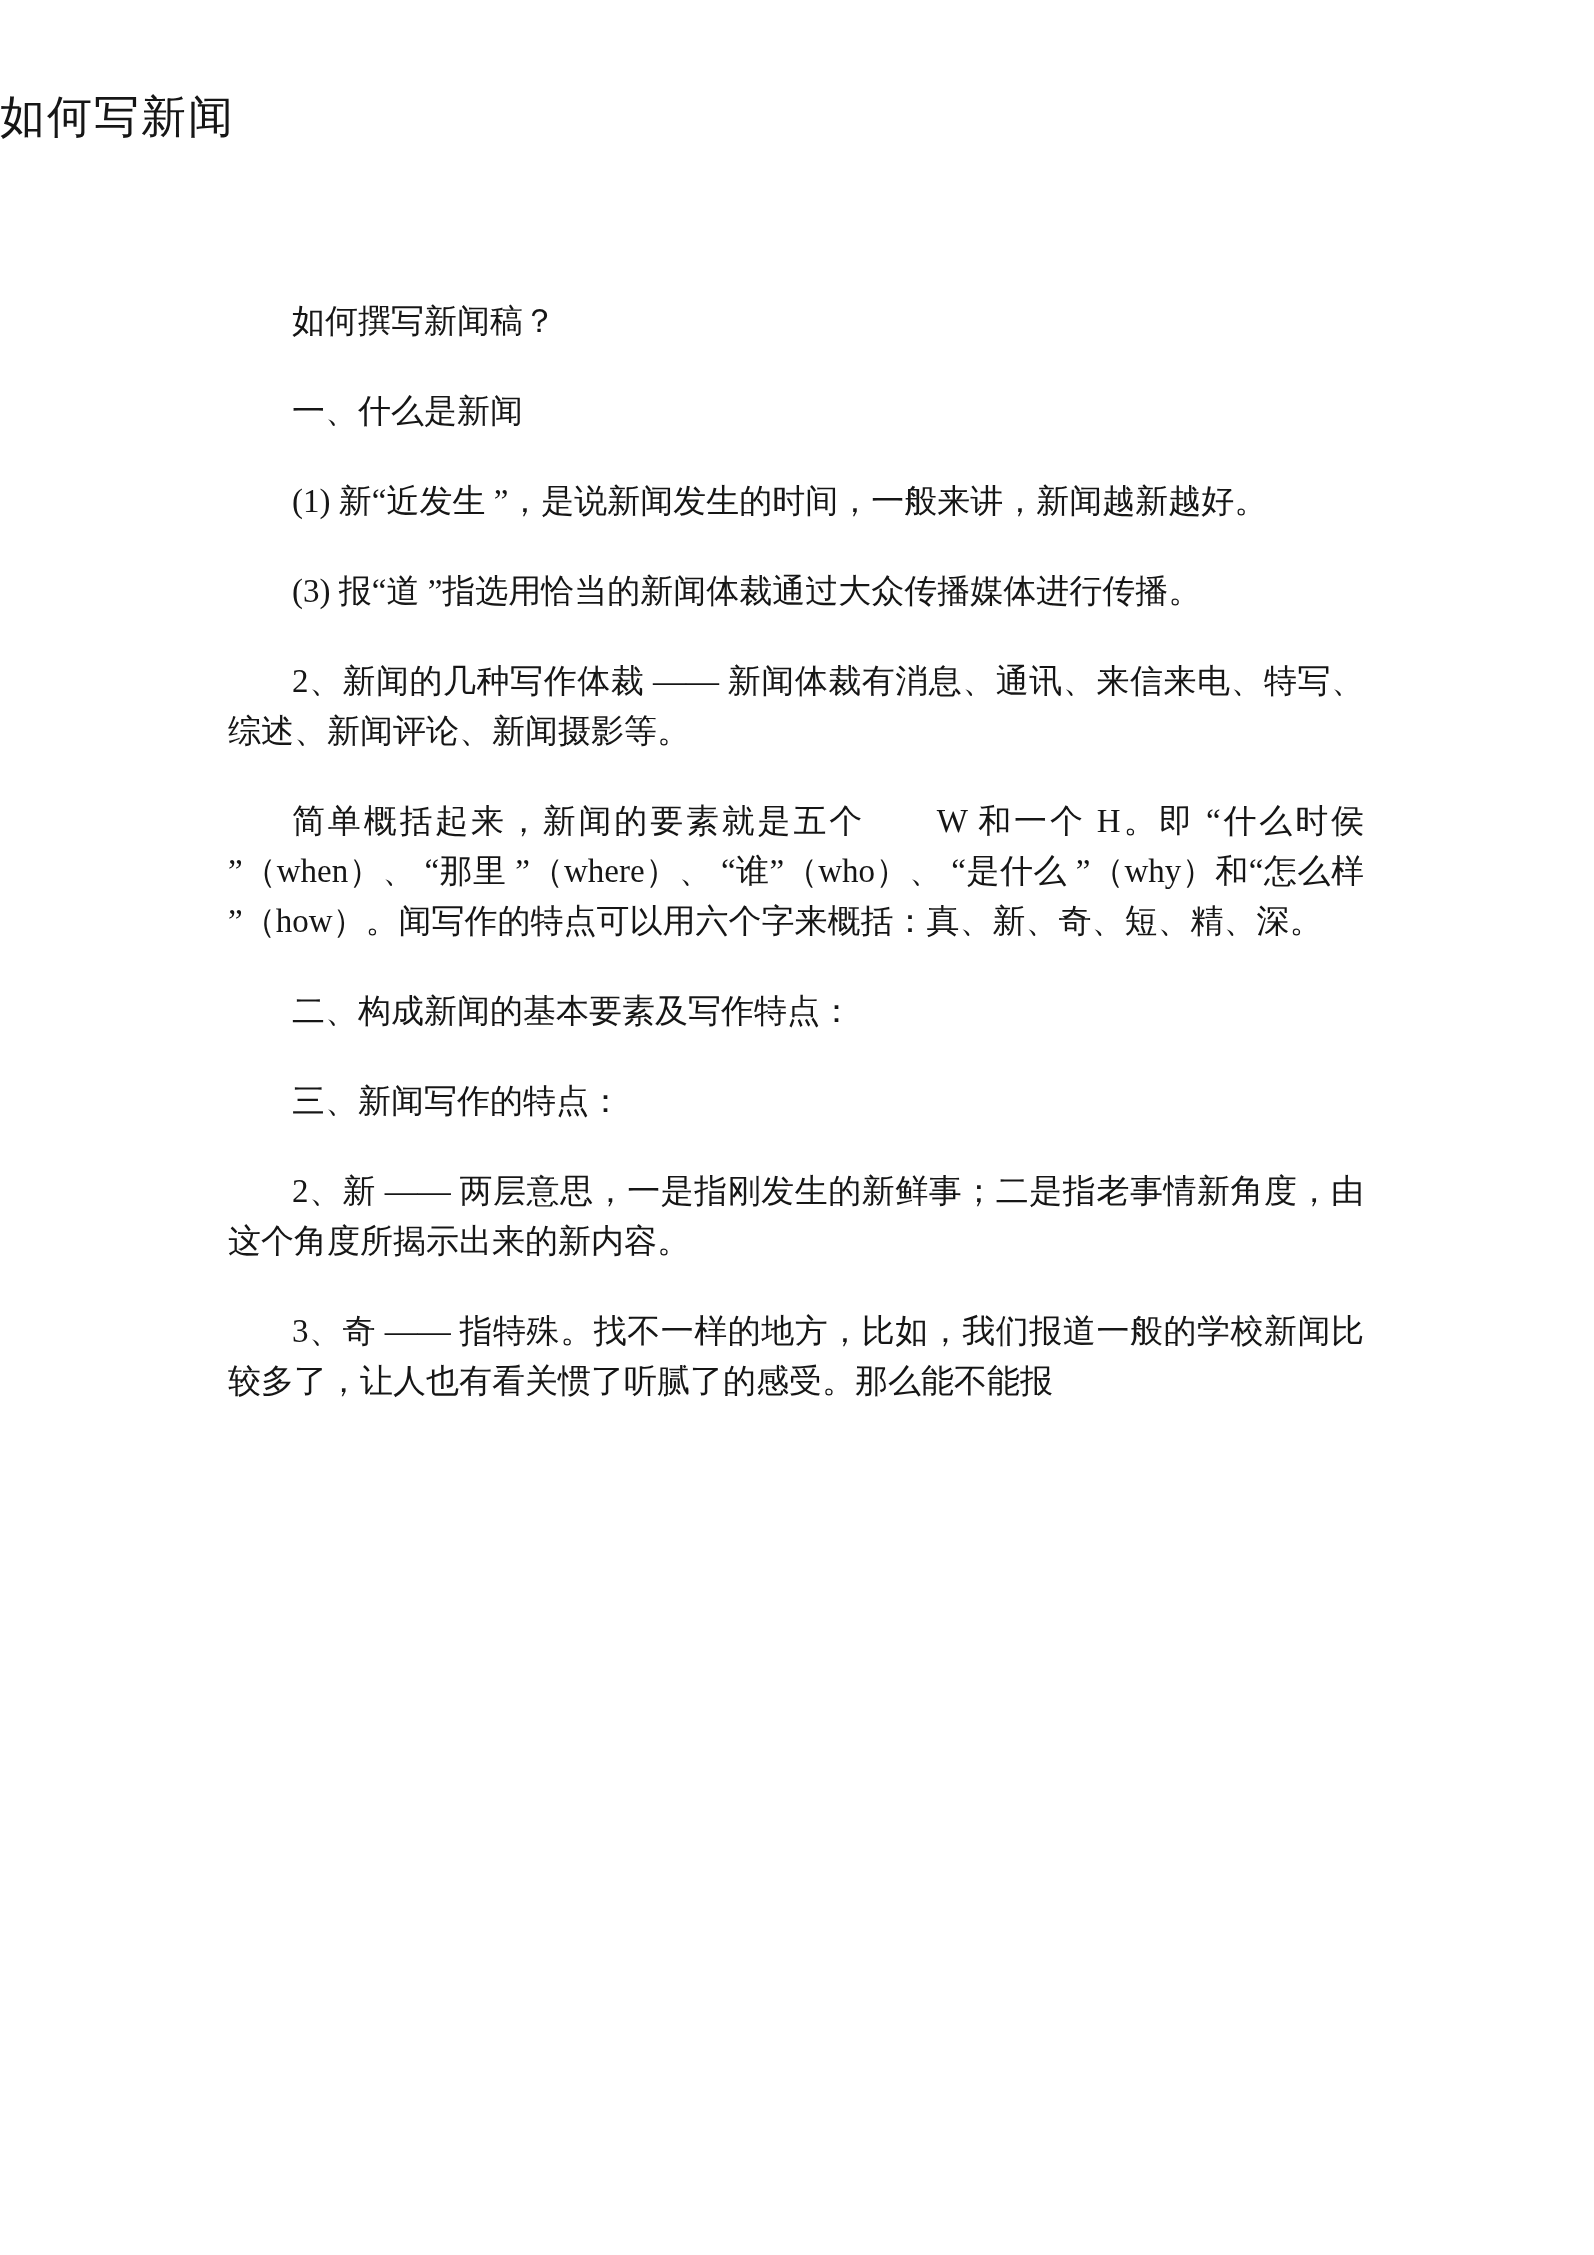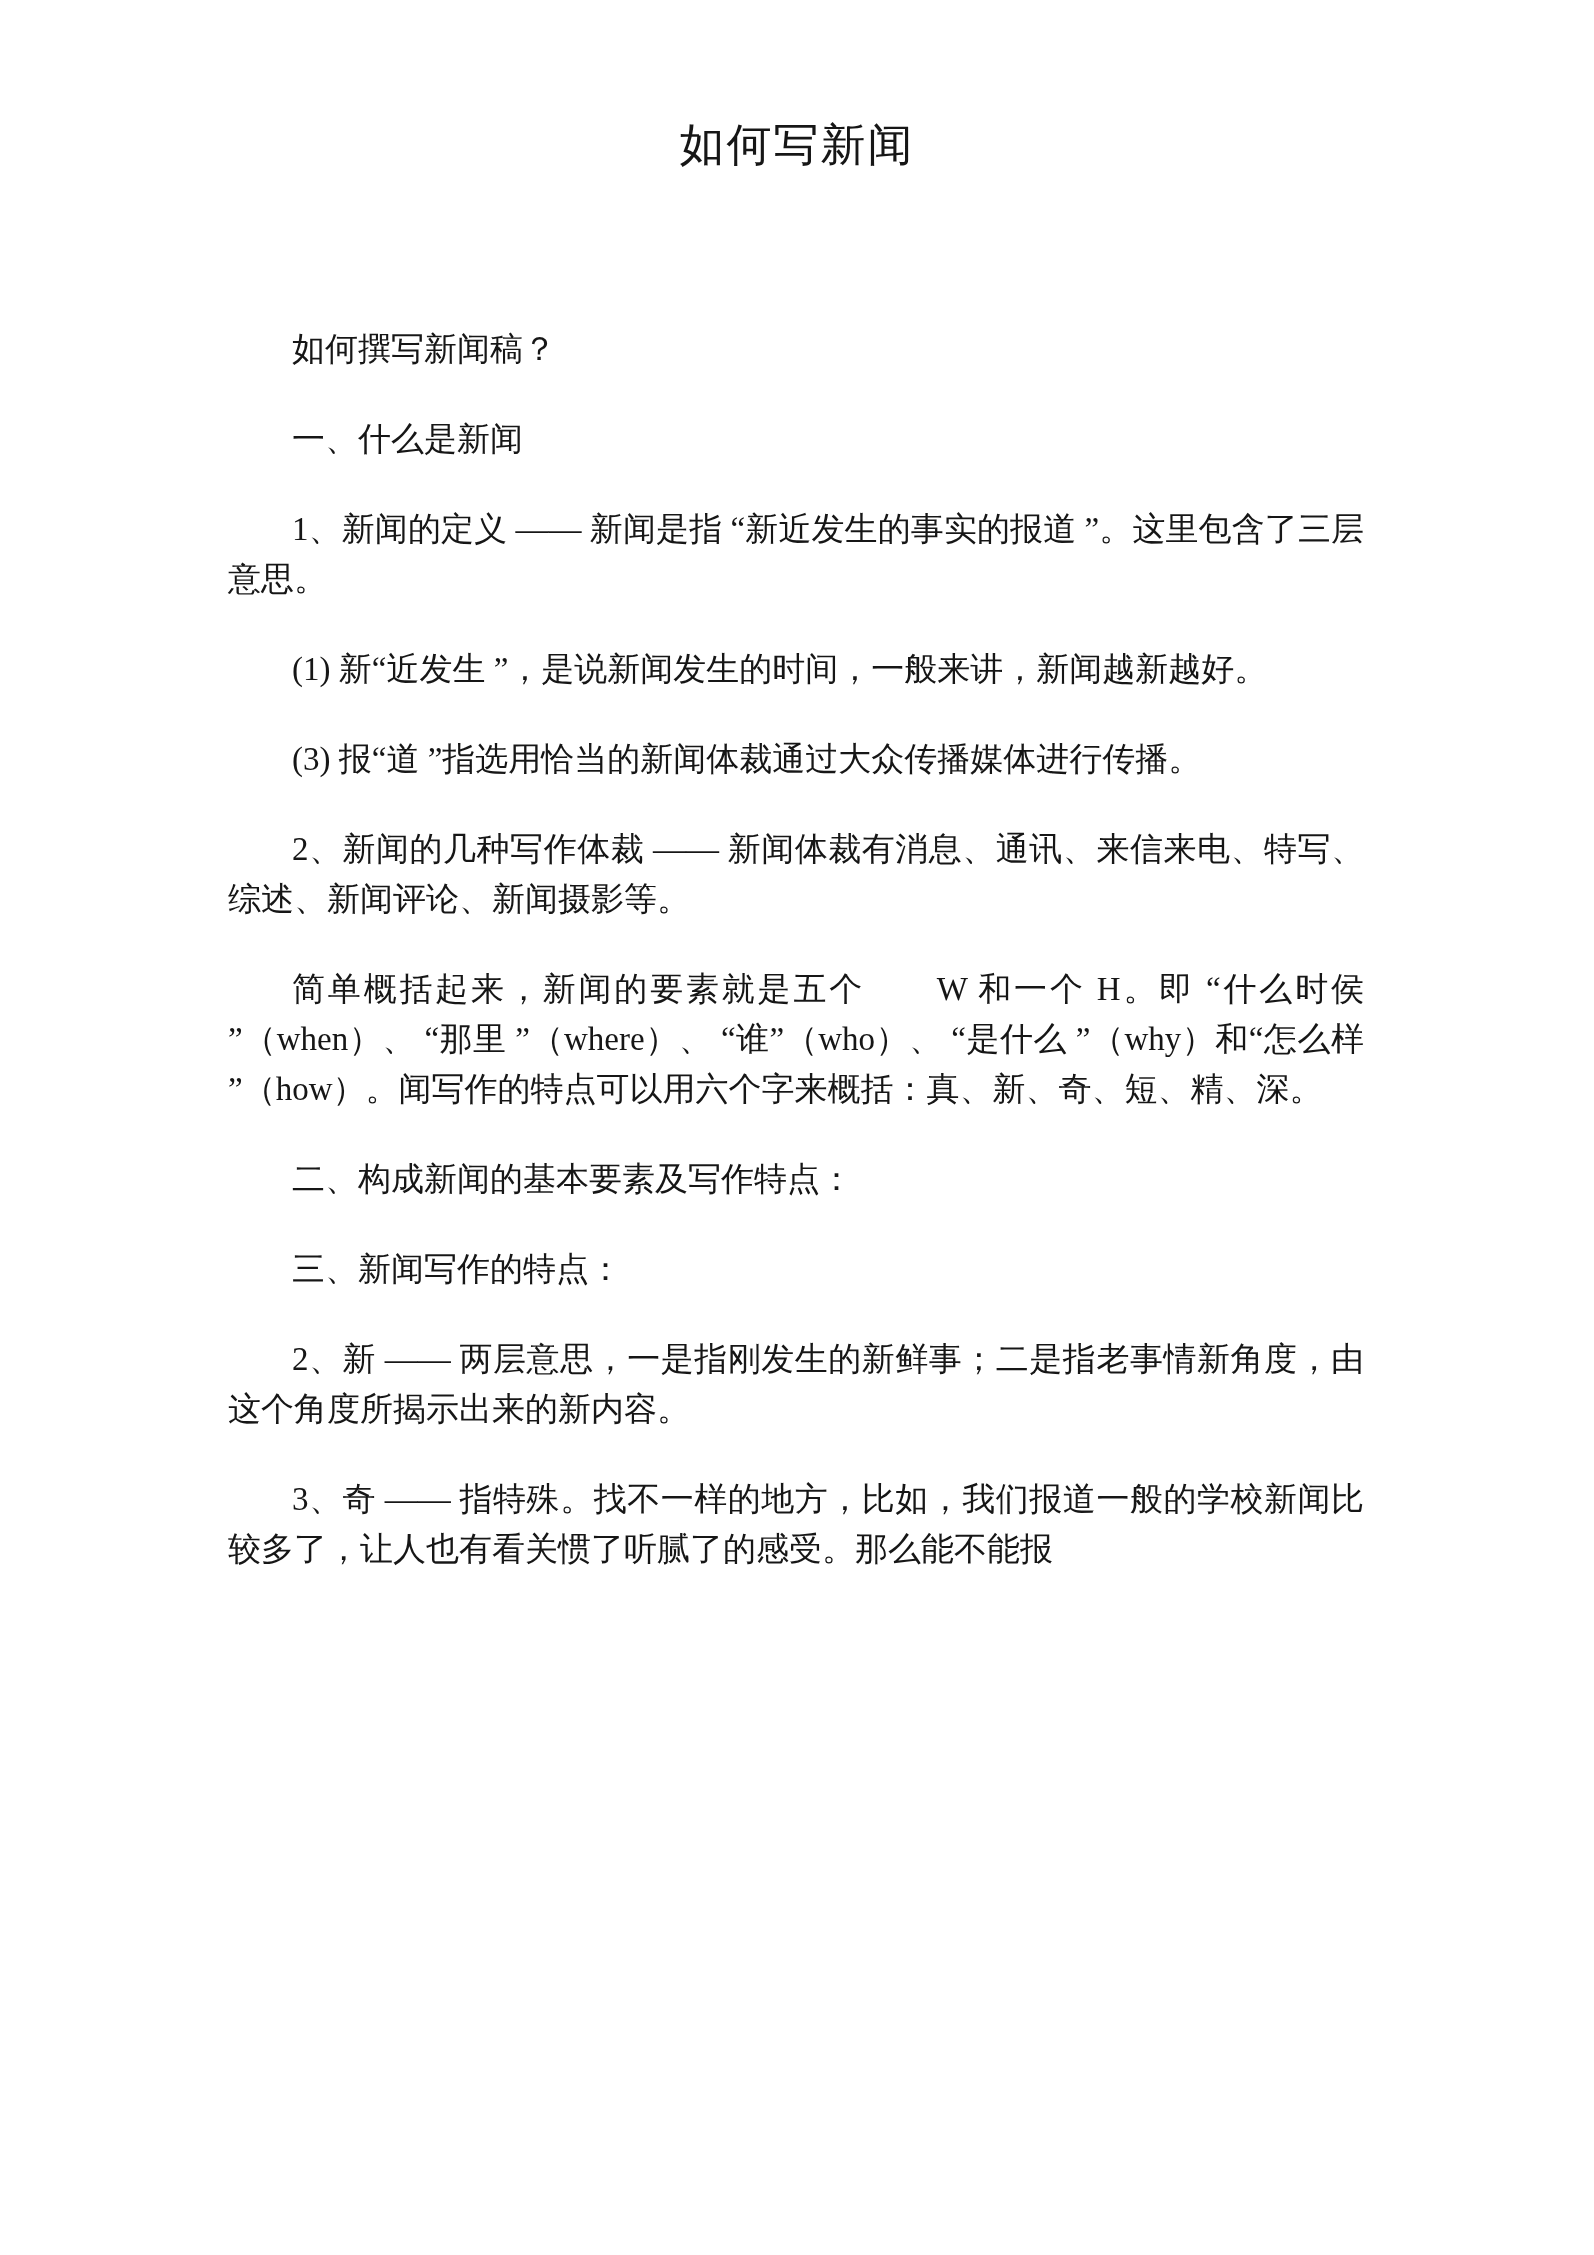--- a/index.html
+++ b/index.html
@@ -14,25 +14,25 @@
     font-family: "Liberation Serif", "DejaVu Serif", serif;
     color: #161616;
   }
   .page {
     width: 1594px;
     height: 2255px;
     background: #ffffff;
   }
   .doc-title {
     margin: 0;
-    padding-top: 116px;
+    padding-top: 88px;
     font-size: 45px;
     line-height: 58px;
     font-weight: 400;
-    text-align: center;
+    text-align: left;
     letter-spacing: 2px;
   }
   .doc-body {
     width: 1140px;
     margin: 150px 0 0 228px;
   }
   .doc-para {
     margin: 0 4px 40px 0;
     font-size: 33px;
     line-height: 50px;
@@ -42,21 +42,20 @@
   }
 </style>
 </head>
 <body>
 
 <main class="page">
   <h1 class="doc-title">如何写新闻</h1>
   <section class="doc-body" id="doc-body">
       <p class="doc-para">如何撰写新闻稿？</p>
       <p class="doc-para">一、什么是新闻</p>
-      <p class="doc-para">1、新闻的定义 —— 新闻是指 “新近发生的事实的报道 ”。这里包含了三层意思。</p>
       <p class="doc-para">(1) 新“近发生 ”，是说新闻发生的时间，一般来讲，新闻越新越好。</p>
       <p class="doc-para">(3) 报“道 ”指选用恰当的新闻体裁通过大众传播媒体进行传播。</p>
       <p class="doc-para">2、新闻的几种写作体裁 —— 新闻体裁有消息、通讯、来信来电、特写、综述、新闻评论、新闻摄影等。</p>
       <p class="doc-para">简单概括起来，新闻的要素就是五个　　W 和一个 H。即 “什么时侯 ”（when）、 “那里 ”（where）、 “谁”（who）、 “是什么 ”（why）和“怎么样 ”（how）。闻写作的特点可以用六个字来概括：真、新、奇、短、精、深。</p>
       <p class="doc-para">二、构成新闻的基本要素及写作特点：</p>
       <p class="doc-para">三、新闻写作的特点：</p>
       <p class="doc-para">2、新 —— 两层意思，一是指刚发生的新鲜事；二是指老事情新角度，由这个角度所揭示出来的新内容。</p>
       <p class="doc-para">3、奇 —— 指特殊。找不一样的地方，比如，我们报道一般的学校新闻比较多了，让人也有看关惯了听腻了的感受。那么能不能报</p>
     </section>
 </main>

